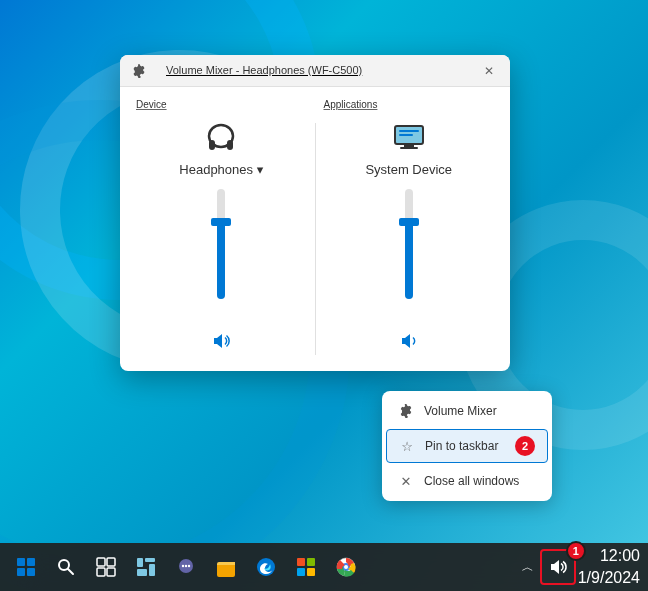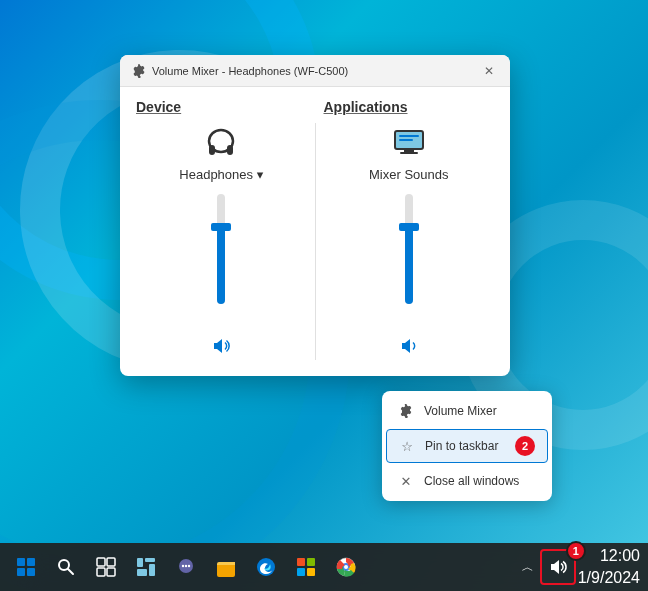--- a/index.html
+++ b/index.html
@@ -139,22 +139,23 @@
       align-items: center;
       justify-content: space-between;
       padding: 8px 12px;
       background: #f3f3f3;
       border-bottom: 1px solid #e0e0e0;
       height: 32px;
     }
 
     .window-title-left {
       display: flex;
-      align-items: center;
-      gap: 6px;
+      align-items: flex-start;
+      gap: 20px;
+      text-decoration: underline;
     }
 
     .window-title-text {
       font-size: 11px;
       color: #333;
     }
 
     .window-close-btn {
       width: 18px;
       height: 18px;
@@ -177,22 +178,22 @@
     }
 
     .mixer-column {
       flex: 1;
       display: flex;
       flex-direction: column;
       align-items: center;
     }
 
     .column-header {
-      font-size: 14px;
-      font-weight: 700;
+      font-size: 10px;
+      font-weight: 400;
       color: #333;
       margin-bottom: 8px;
       align-self: flex-start;
       text-decoration: underline;
       text-decoration-color: #666;
     }
 
     .device-icon {
       width: 40px;
       height: 40px;
@@ -397,21 +398,21 @@
 
             <svg width="40" height="40" viewBox="0 0 40 40" fill="none">
               <rect x="6" y="8" width="28" height="18" rx="2" stroke="#333" stroke-width="2" fill="#7ec8e3"></rect>
               <rect x="15" y="26" width="10" height="3" fill="#333"></rect>
               <rect x="11" y="29" width="18" height="2" rx="1" fill="#333"></rect>
 
               <rect x="10" y="12" width="20" height="2" rx="1" fill="#0078d4"></rect>
               <rect x="10" y="16" width="14" height="2" rx="1" fill="#0078d4"></rect>
             </svg>
           </div>
-          <div class="device-name" style="cursor:default;">Mixer Sounds</div>
+          <div class="device-name" style="cursor:default;">System Device</div>
 
           <div class="slider-area">
             <div class="slider-track">
               <div class="slider-fill" style="height: 70%;"></div>
               <div class="slider-thumb" style="bottom: calc(70% - 4px);"></div>
             </div>
           </div>
           <div class="mute-icon">
             <svg width="20" height="20" viewBox="0 0 20 20" fill="#0078d4">
               <path d="M3 7h3l5-4v14l-5-4H3V7z"></path>

